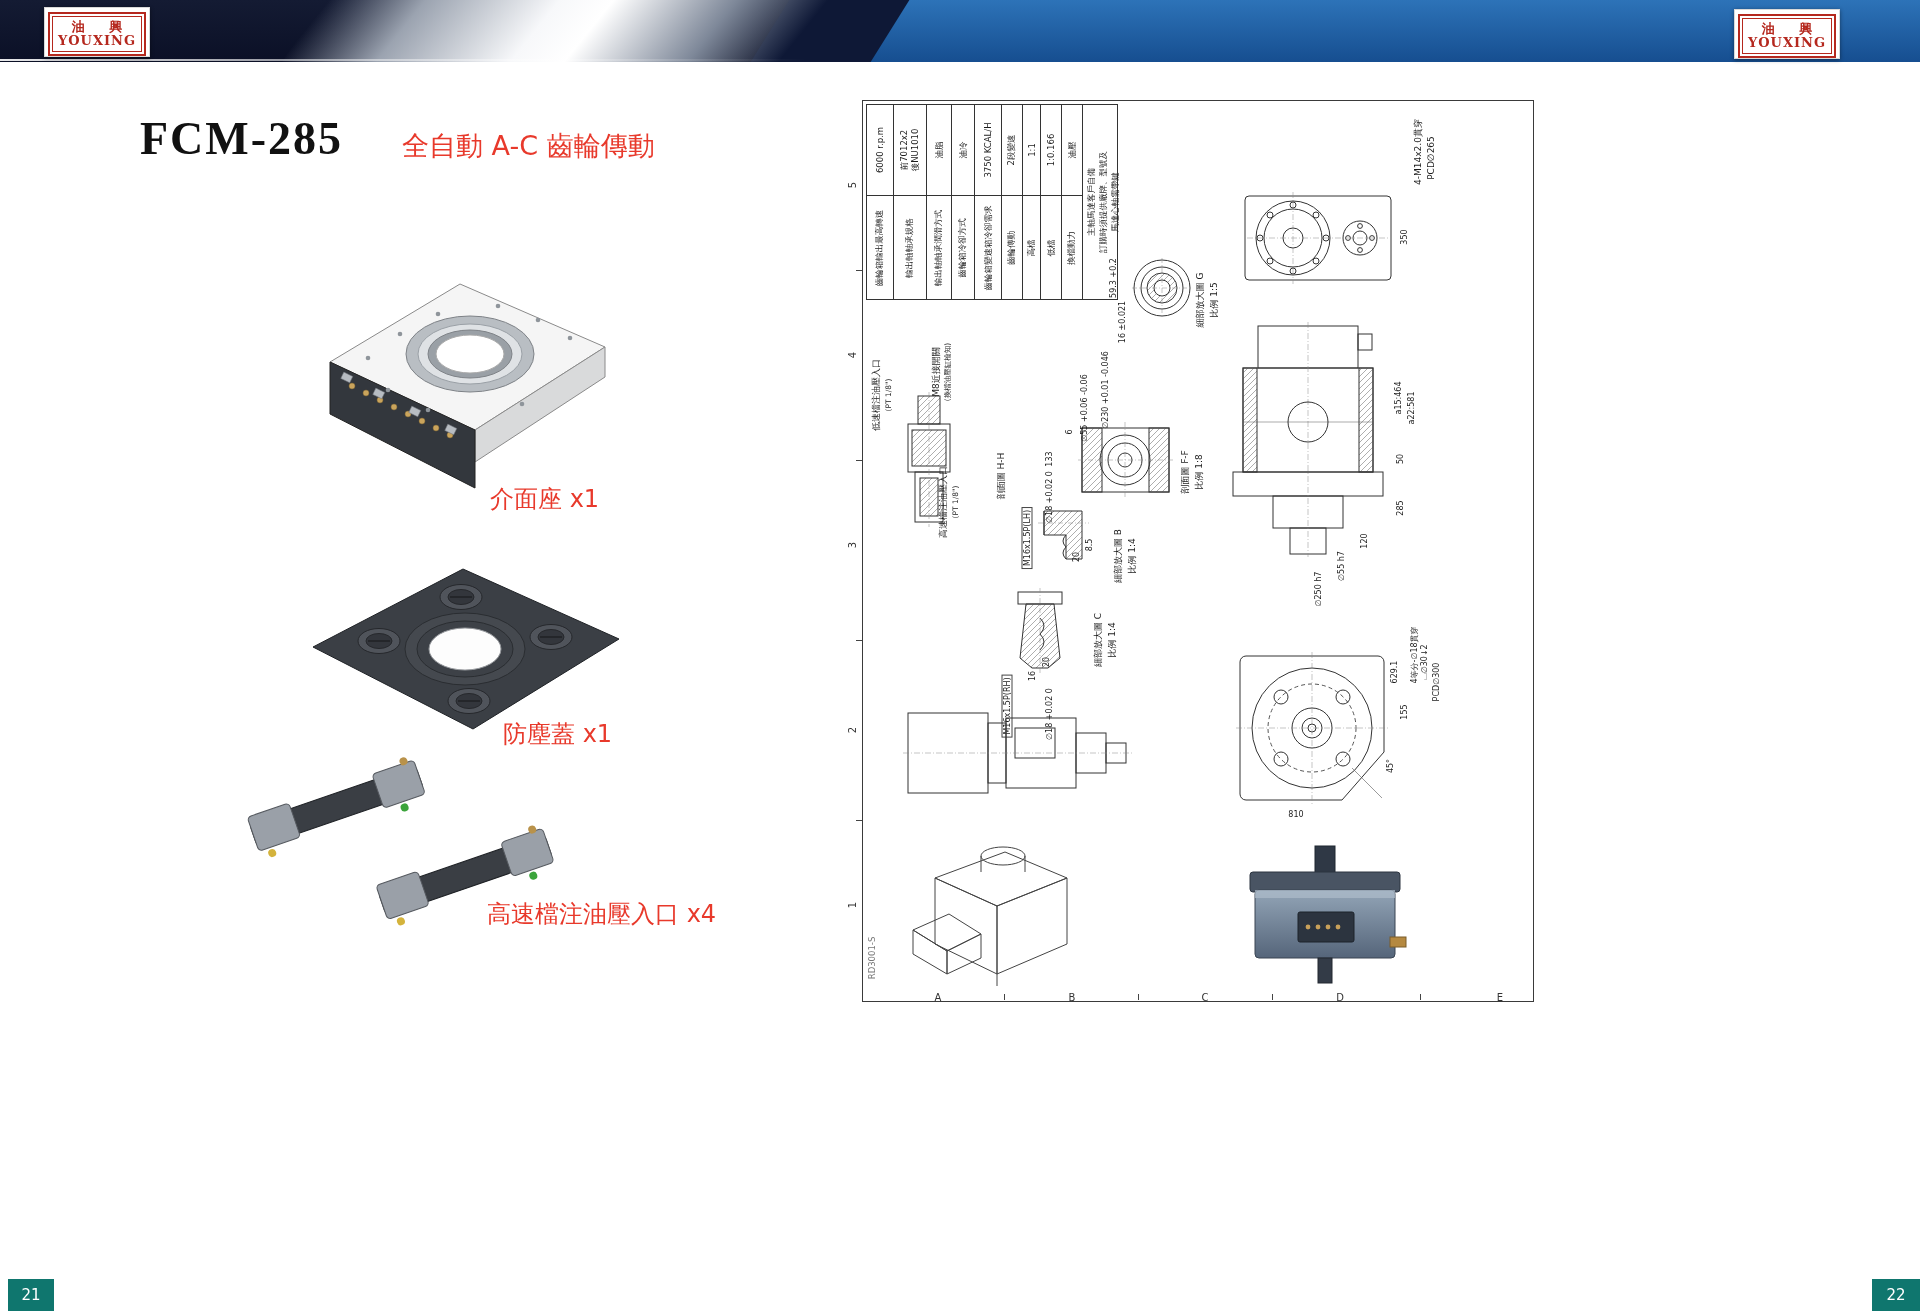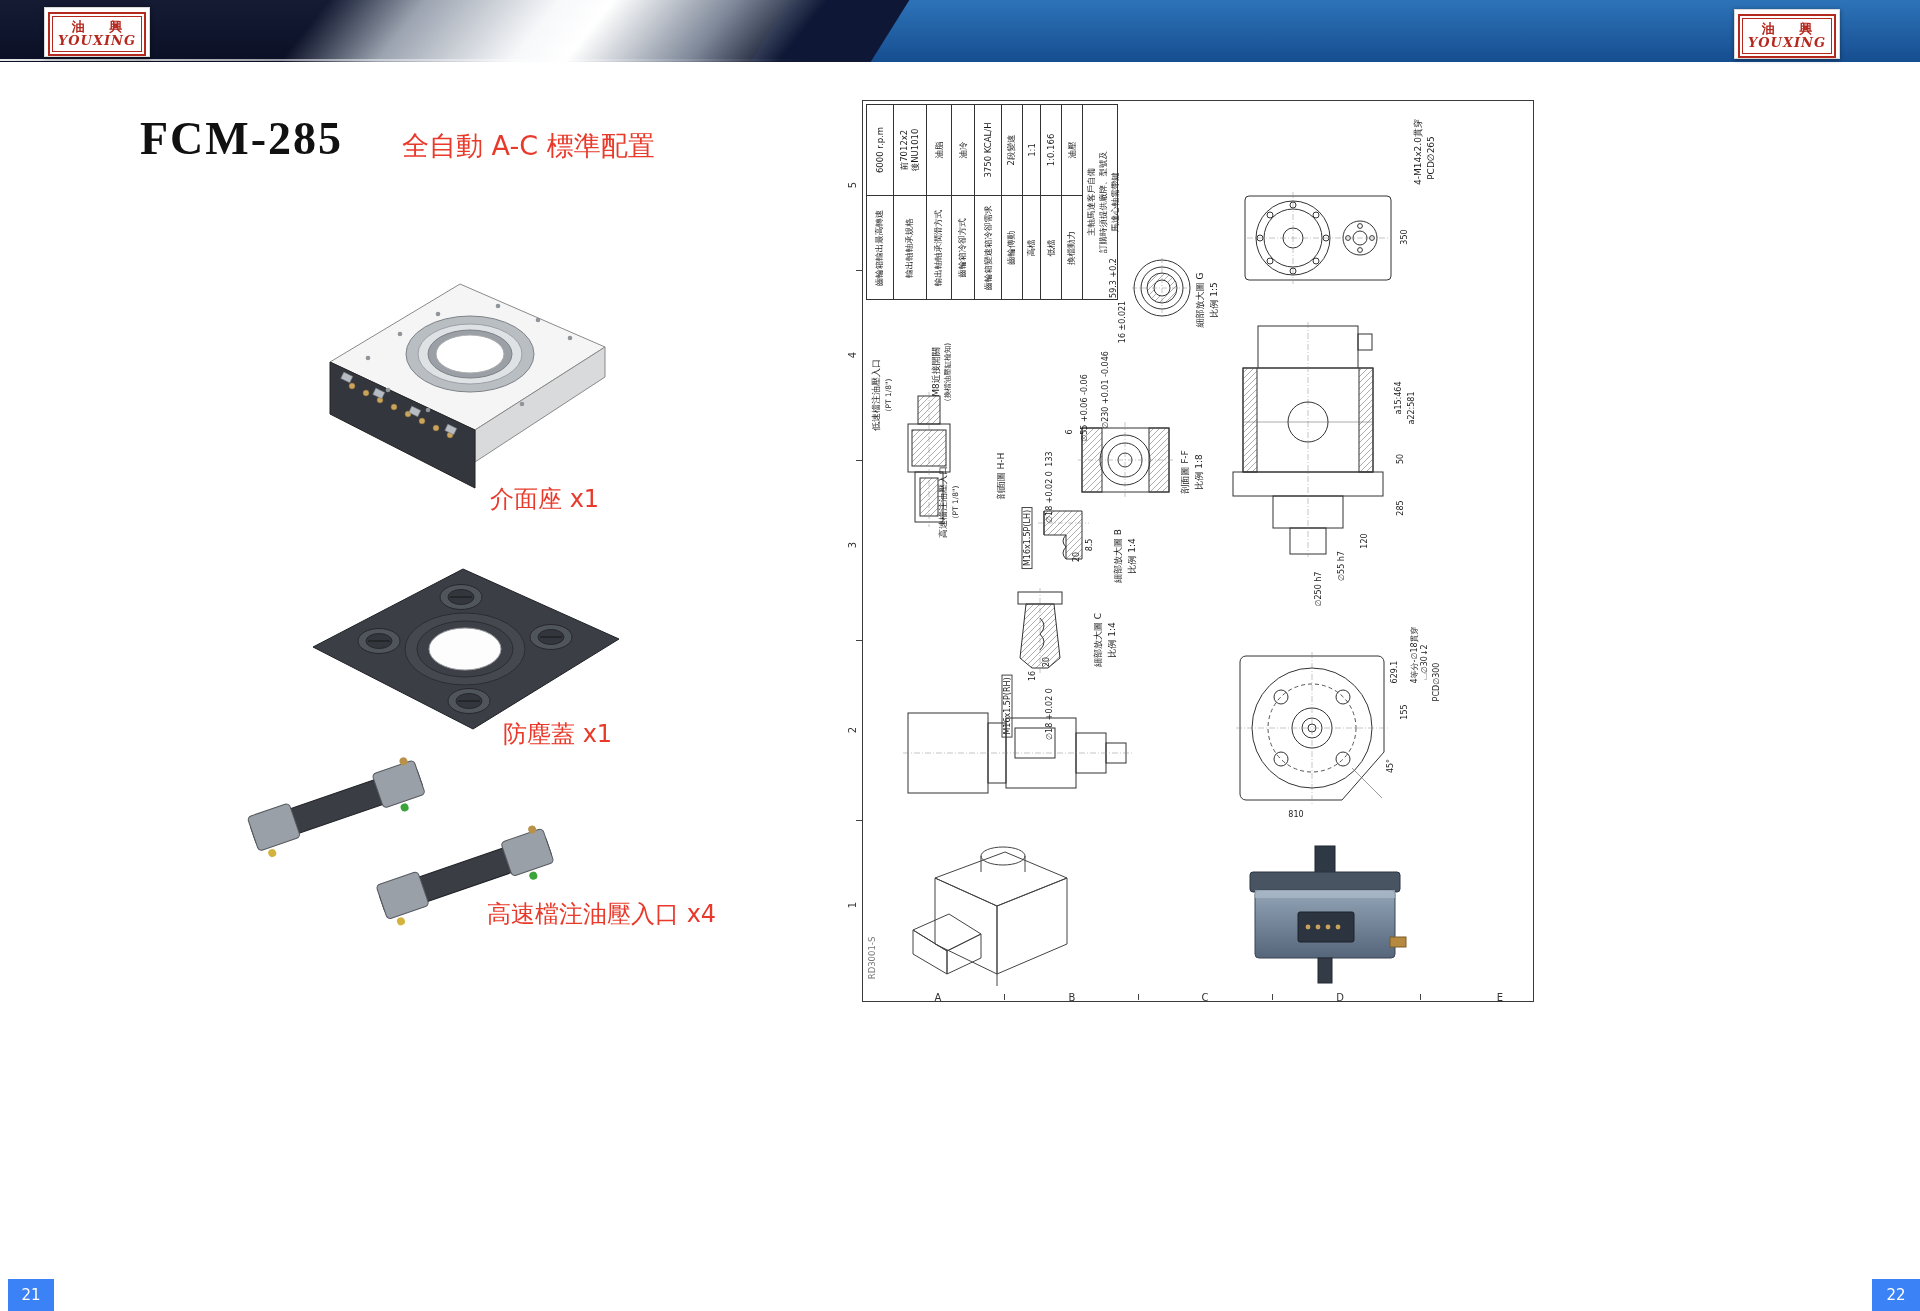--- a/index.html
+++ b/index.html
@@ -13,23 +13,23 @@
   .hdr-silver{position:absolute;left:300px;top:-14px;width:520px;height:95px;
               transform:skewX(-32deg);
               background:linear-gradient(100deg,rgba(255,255,255,0) 2%,#9ba3b0 20%,#f7f8fa 45%,#ffffff 55%,#7e8899 78%,rgba(20,28,56,0) 95%);}
   .hdr-navy-wedge{position:absolute;left:770px;top:0;width:120px;height:62px;background:#0e1836;transform:skewX(-32deg);}
   .hdr-line{position:absolute;left:0;bottom:1px;width:42%;height:2px;background:linear-gradient(90deg,rgba(255,255,255,.9),rgba(255,255,255,0));}
   .logo{position:absolute;width:104px;height:48px;background:#fff;border:1px solid #d9d9d9;
         display:flex;align-items:flex-end;justify-content:center;box-shadow:0 1px 4px rgba(0,0,0,.45);}
   .logo-inner{width:94px;height:40px;border:2px solid #b5281e;box-shadow:inset 0 0 0 2px #fff,inset 0 0 0 3px #b5281e;
               display:flex;flex-direction:column;align-items:center;justify-content:center;}
   .logo-cn{color:#b5281e;font-family:"DejaVu Serif",serif;font-weight:bold;font-size:13px;letter-spacing:10px;text-indent:10px;line-height:1.1;}
-  .logo-en{color:#b5281e;font-family:"DejaVu Serif",serif;font-weight:bold;font-style:italic;font-size:13px;letter-spacing:1px;line-height:1.1;}
+  .logo-en{color:#b5281e;font-family:"DejaVu Serif",serif;font-weight:bold;font-size:13px;letter-spacing:1px;line-height:1.1;}
   
-  .pagebox{position:absolute;bottom:0;height:32px;background:#3b82f6;color:#fff;display:flex;align-items:center;justify-content:center;font-size:15px;}
+  .pagebox{position:absolute;bottom:0;height:32px;background:#0f766e;color:#fff;display:flex;align-items:center;justify-content:center;font-size:15px;}
   
   .model-title{position:absolute;left:140px;top:112px;font-family:Liberation Serif, serif;font-weight:bold;font-size:46px;letter-spacing:2px;color:#111;}
   .subtitle{position:absolute;left:402px;top:126px;color:#e8392b;font-size:27px;line-height:1.5;}
   .part-label{position:absolute;color:#e8392b;font-size:24px;white-space:nowrap;}
   
   .sheet{position:absolute;left:862px;top:100px;width:670px;height:900px;border:1.5px solid #3a3a3a;background:#fff;}
   .lab{position:absolute;white-space:nowrap;font-size:9px;color:#1c1c1c;}
   .v{transform:translate(-50%,-50%) rotate(-90deg);}
   .h{transform:translate(-50%,-50%);}
   .dim{font-size:8px;}
@@ -84,21 +84,21 @@
 
   <div class="pagebox" style="left:8px;width:46px;">
     <span>21</span>
   </div>
   <div class="pagebox" style="right:0;width:48px;">
     <span>22</span>
   </div>
 
   <div class="model-title">FCM-285</div>
   <div class="subtitle">
-    <div>全自動 A-C 標準配置</div>
+    <div>全自動 A-C 齒輪傳動</div>
   </div>
 
   <svg style="left:270px;top:262px;" width="360" height="235" viewBox="0 0 360 235">
     <polygon points="60,100 190,22 335,85 205,168" fill="#f5f5f5" stroke="#8a8a8a"></polygon>
     <polygon points="335,85 335,115 205,200 205,168" fill="#d9dadb" stroke="#8a8a8a"></polygon>
     <polygon points="60,100 60,152 205,226 205,168" fill="#33373d" stroke="#222"></polygon>
     <ellipse cx="200" cy="92" rx="64" ry="38" fill="#b9bec3" stroke="#7e8287"></ellipse>
     <ellipse cx="200" cy="92" rx="52" ry="30" fill="#dfe2e5" stroke="#9aa0a6"></ellipse>
     <ellipse cx="200" cy="92" rx="42" ry="24" fill="#9aa0a6" stroke="#7e8287"></ellipse>
     <ellipse cx="200" cy="92" rx="34" ry="19" fill="#ffffff" stroke="#aaa"></ellipse>

